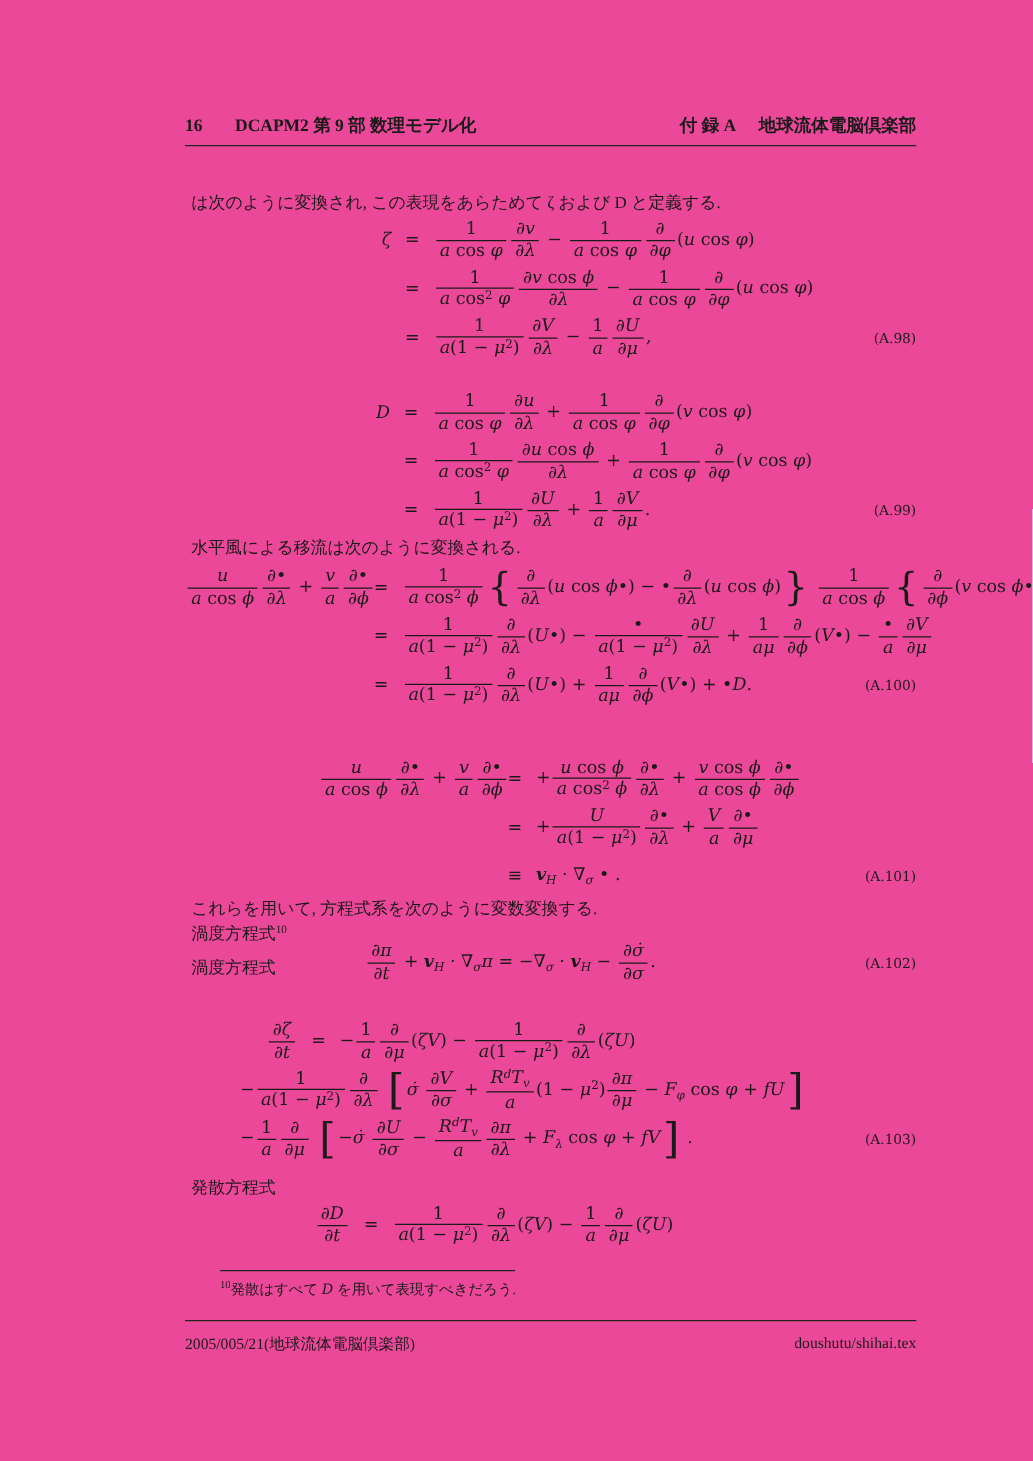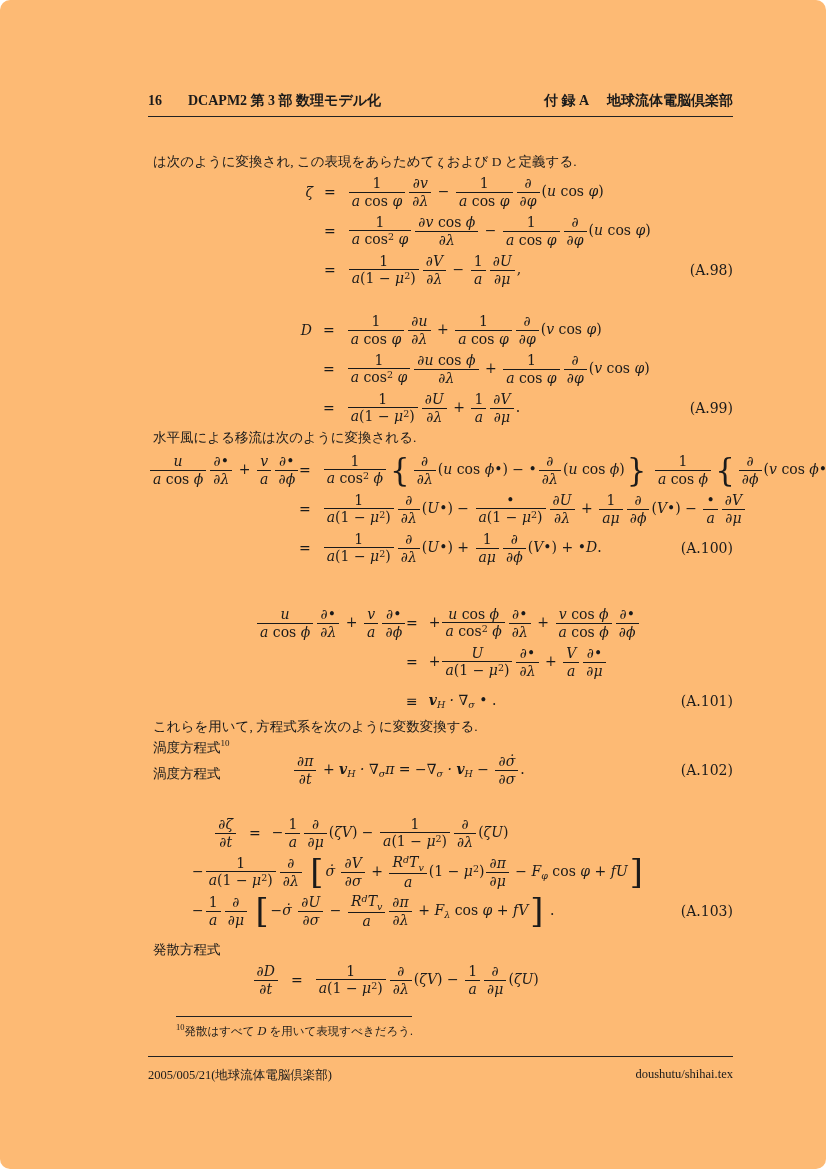--- a/index.html
+++ b/index.html
@@ -1,33 +1,33 @@
 <!DOCTYPE html>
 <html><head>
 <meta charset="utf-8">
 <style>
   html,body{margin:0;padding:0;background:#ffffff;}
-  .page{position:relative;width:826px;height:1169px;background:#fdba74;overflow:hidden;
-        font-family:"Liberation Serif","DejaVu Serif",serif;color:#1a1a1a;border-radius:10px;}
+  .page{position:relative;width:826px;height:1169px;background:#ec4899;overflow:hidden;
+        font-family:"Liberation Serif","DejaVu Serif",serif;color:#1a1a1a;}
   .content{position:absolute;left:148px;top:92px;width:585px;height:1040px;}
   
   .header{position:absolute;top:0;left:0;width:585px;display:flex;align-items:baseline;
           border-bottom:1.4px solid #222;padding-bottom:6px;font-weight:bold;font-size:14px;}
   .pn{margin-right:26px;}
   .hright{margin-left:auto;display:flex;gap:18px;}
   
   .text{position:absolute;left:0;margin:5px;font-size:13.5px;line-height:1.35;white-space:nowrap;}
   .text sup{font-size:9px;}
   
   .eq{position:absolute;left:0;right:0;font-size:14px;font-family:"DejaVu Serif","Liberation Serif",serif;}
   .eqline{display:flex;align-items:center;white-space:nowrap;min-height:38px;margin:1px 0;}
   .lhs{display:inline-block;text-align:right;flex:none;}
   .rel{padding:0 11px;font-style:normal;flex:none;}
   .rhs{flex:none;}
-  .tag{margin-left:auto;font-style:normal;font-size:14px;padding-left:12px;}
+  .tag{margin-left:auto;font-style:normal;font-size:11px;padding-left:12px;}
   .mi{font-style:italic;}
   .mr{font-style:normal;}
   .mb{font-style:italic;font-weight:bold;}
   .fr{display:inline-block;vertical-align:middle;text-align:center;margin:0 2px;}
   .fn,.fd{display:block;line-height:1.18;padding:0 3px;}
   .fd{border-top:1px solid #1a1a1a;}
   .eq sup,.eq sub{font-size:9.5px;}
   .eq sub{vertical-align:-0.35em;}
   .eq sup{vertical-align:0.45em;}
   .big{font-style:normal;vertical-align:middle;line-height:0;padding:0 2px;font-weight:400;}
@@ -42,21 +42,21 @@
   .fright{margin-left:auto;}
 </style>
 </head>
 <body>
 
 <div class="page">
   <div class="content">
 
     <div class="header">
       <span class="pn">16</span>
-      <span>DCAPM2 第 3 部 数理モデル化</span>
+      <span>DCAPM2 第 9 部 数理モデル化</span>
       <span class="hright">
         <span>付 録 A</span>
         <span>地球流体電脳倶楽部</span>
       </span>
     </div>
 
     <p class="text" style="top:56px">は次のように変換され, この表現をあらためて ζ および D と定義する.</p>
 
     <div class="eq" style="top: 80px; margin-left: 149px;">
         <div class="eqline">

